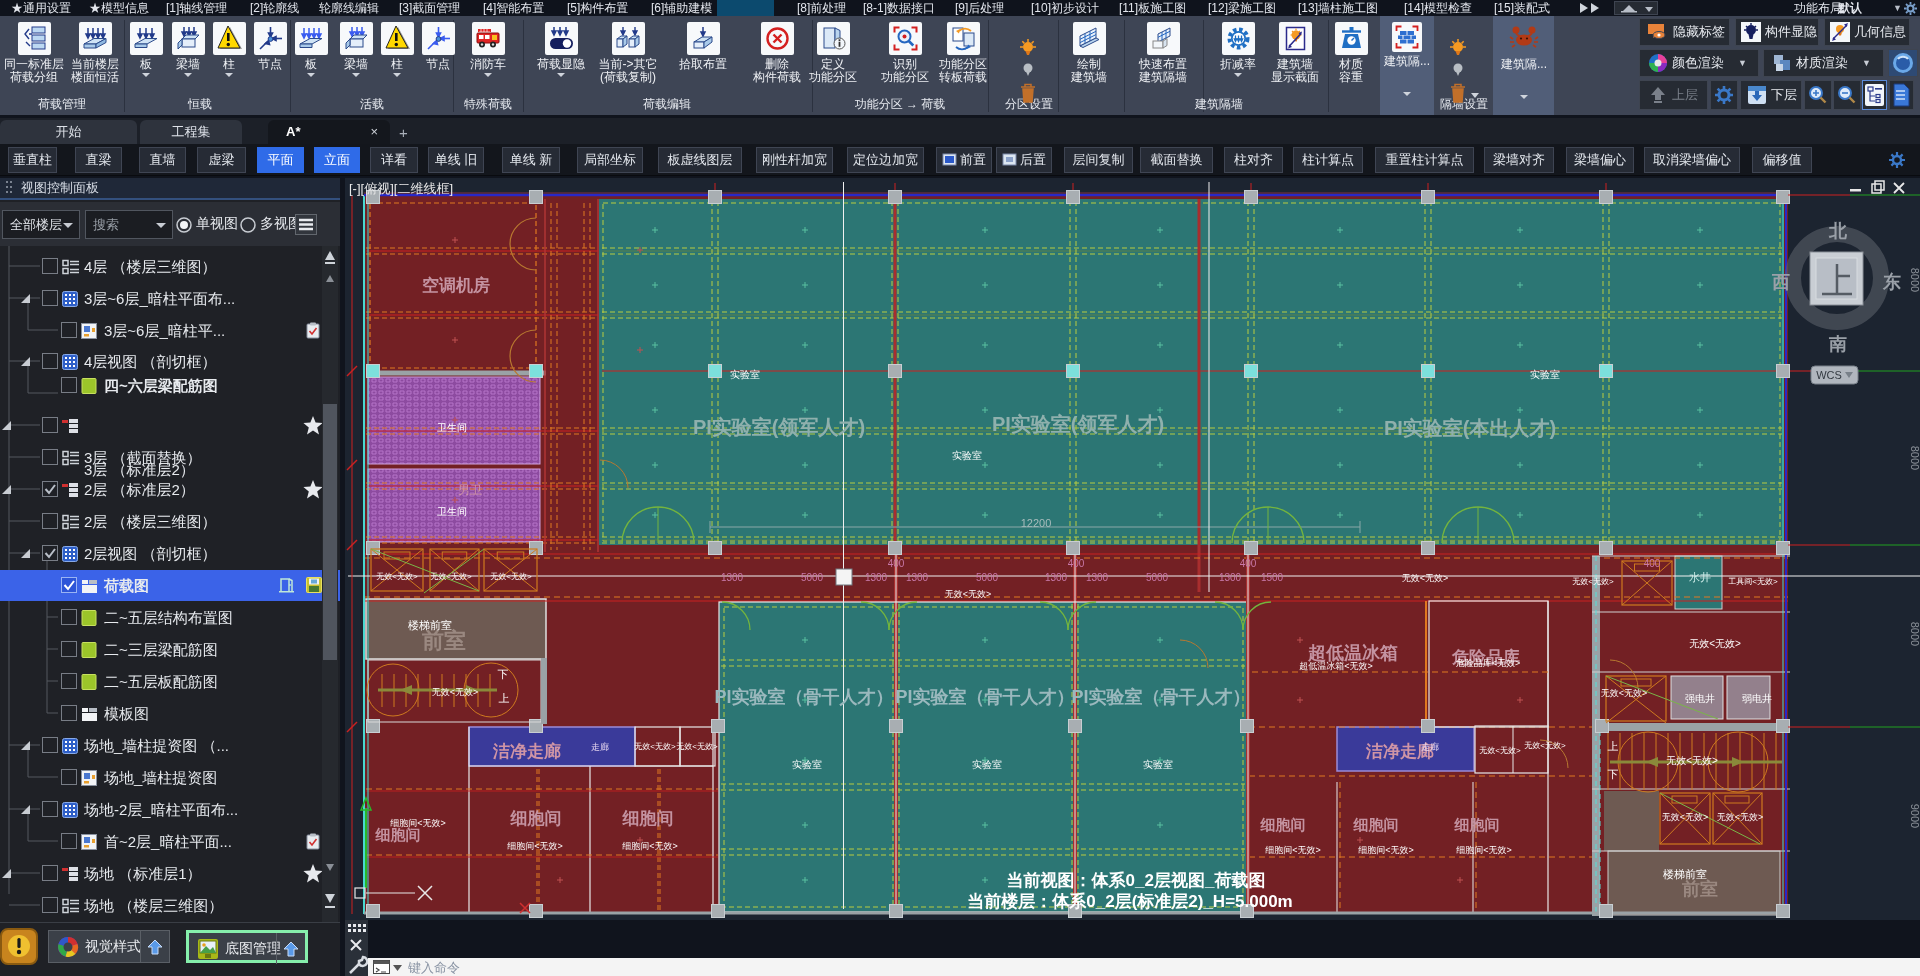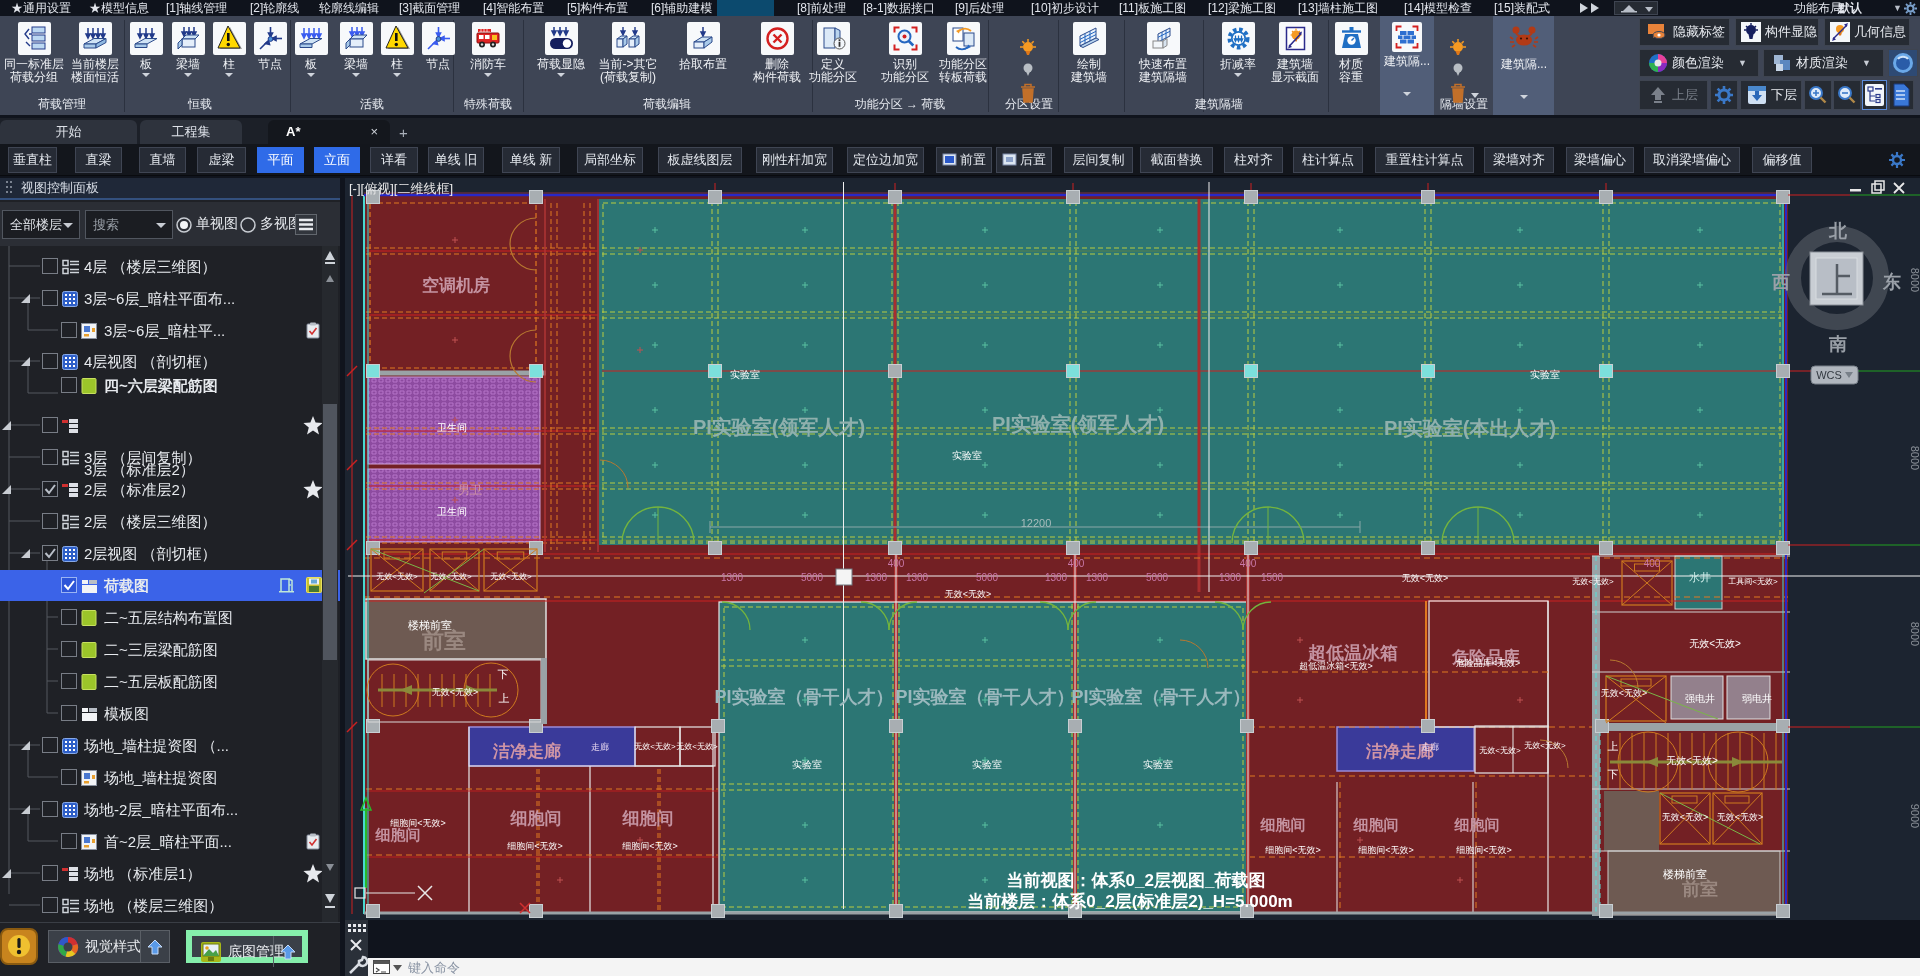--- a/index.html
+++ b/index.html
@@ -791,21 +791,21 @@
                   <rect x="1" y="1.5" width="5" height="5"></rect>
                   <rect x="1" y="9.5" width="5" height="5"></rect>
                 </g>
                 <g stroke="#cfd4da" stroke-width="1.5">
                   <line x1="8" y1="2.5" x2="17" y2="2.5"></line>
                   <line x1="8" y1="5.5" x2="17" y2="5.5"></line>
                   <line x1="8" y1="10.5" x2="17" y2="10.5"></line>
                   <line x1="8" y1="13.5" x2="17" y2="13.5"></line>
                 </g>
               </svg></span>
-            <span class="txt" style="left:84px;">3层 （层间复制）</span>
+            <span class="txt" style="left:84px;">3层 （截面替换）</span>
           </div>
           <div class="trow" style="top:228px;">
             <svg width="10" height="10" style="position:absolute;left:2px;top:11px">
               <polygon points="0,9 9,9 9,0" fill="#c8ccd2"></polygon>
             </svg>
             <div class="cb" style="left:42px"><svg width="14" height="14">
                 <path d="M2.5 7l3.5 4 6-8" stroke="#b9bfc8" stroke-width="2" fill="none"></path>
               </svg></div>
             <span style="position:absolute;left:62px;top:8px"><svg width="17" height="16">
                 <rect x="0" y="2" width="6" height="3" fill="#d03030"></rect>
@@ -1041,21 +1041,21 @@
             <path d="M8.5 20.5A10 10 0 0 1 1.5 8l9.5 3z" fill="#30a848"></path>
             <path d="M1.5 8A10 10 0 0 1 11 1v10z" fill="#3058c8"></path>
             <circle cx="11" cy="11" r="4.5" fill="#3b4048"></circle>
           </svg>
           <span style="position:absolute;left:36px;top:7px;font-size:14px;color:#e8eaee">视觉样式</span>
           <div style="position:absolute;right:28px;top:0;width:1px;height:31px;background:#5a5f66"></div>
           <svg width="16" height="16" style="position:absolute;right:6px;top:8px">
             <polygon points="8,1 15,8 11,8 11,15 5,15 5,8 1,8" fill="#5a9ae8" stroke="#c8dcf8" stroke-width="1"></polygon>
           </svg>
         </div>
-<div style="position:absolute;left:186px;top:7px;width:122px;height:33px;background:#3b4048;border:6px solid #86efac">
+<div style="position:absolute;left:186px;top:7px;width:122px;height:33px;background:#3b4048;border:3px solid #86efac">
           <svg width="22" height="22" style="position:absolute;left:8px;top:5px">
             <rect x="1" y="1" width="20" height="20" rx="2" fill="#a8b818"></rect>
             <rect x="3" y="3" width="16" height="12" fill="#e8f0f8" stroke="#6a7810"></rect>
             <circle cx="7" cy="7" r="1.8" fill="#e8a020"></circle>
             <polygon points="3,15 9,8 13,12 16,9 19,15" fill="#48a048"></polygon>
             <rect x="8" y="16" width="6" height="4" fill="#6a7810"></rect>
           </svg>
           <span style="position:absolute;left:36px;top:7px;font-size:14px;color:#e8eaee">底图管理</span>
           <div style="position:absolute;right:28px;top:0;width:1px;height:31px;background:#5a5f66"></div>
           <svg width="16" height="16" style="position:absolute;right:6px;top:8px">

